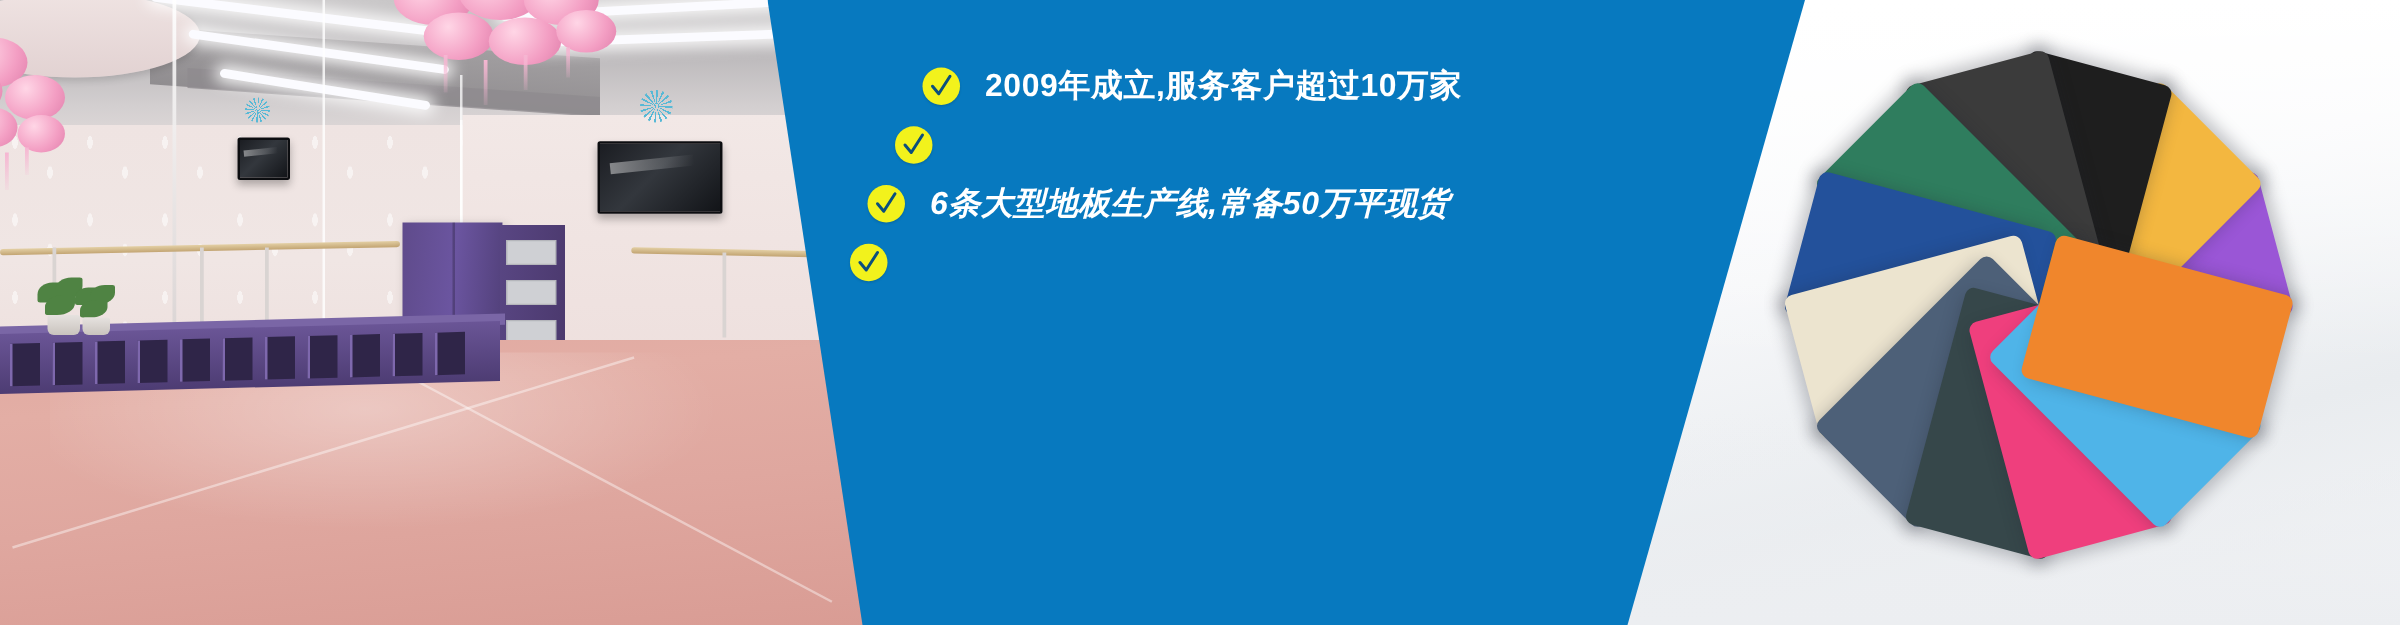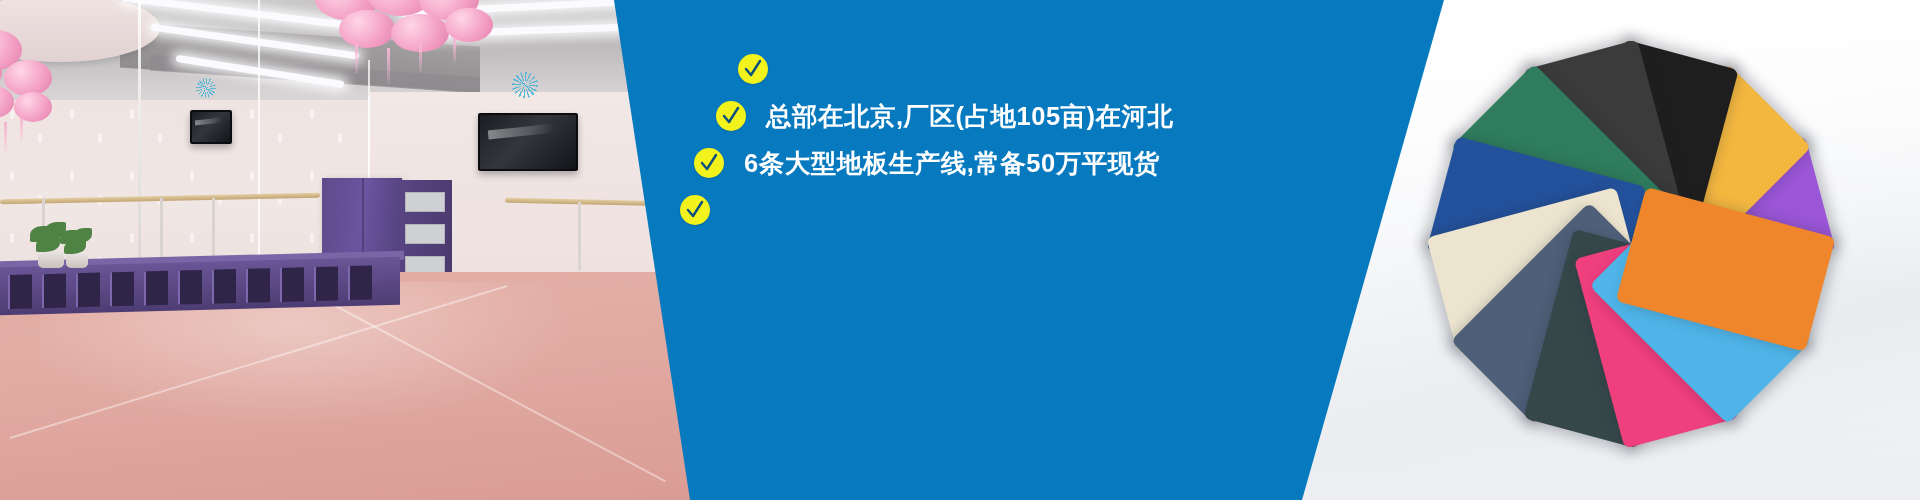--- a/index.html
+++ b/index.html
@@ -130,21 +130,21 @@
 
   
   .content{position:absolute;left:660px;top:54px;width:640px;}
   .headline{color:#ffffff;font-size:47px;font-weight:bold;letter-spacing:5px;
     text-align:center;line-height:1.1;margin:0 0 24px 8px;
     text-shadow:0 1px 2px rgba(0,0,0,.10);white-space:nowrap;}
   .bullets{margin:0;padding:0;list-style:none;}
   .blt{display:flex;align-items:center;margin:0 0 17px 0;}
   .blt:nth-child(1){padding-left:78px;}
   .blt:nth-child(2){padding-left:56px;}
-  .blt:nth-child(3){padding-left:34px;}
+  .blt:nth-child(3){padding-left:34px;font-style:italic;}
   .blt:nth-child(4){padding-left:20px;}
   .chk{flex:0 0 auto;width:30px;height:30px;border-radius:50%;background:#f2f21c;
     position:relative;margin-right:20px;box-shadow:0 1px 2px rgba(0,0,0,.15);}
   .chk svg{position:absolute;left:5px;top:5px;}
   .btxt{color:#ffffff;font-size:25.5px;font-weight:bold;letter-spacing:.5px;
     white-space:nowrap;line-height:1.1;}
 </style>
 </head>
 <body>
 
@@ -269,28 +269,28 @@
   <div class="bluepanel"></div>
 
   <div class="content">
     <ul class="bullets" id="bullets">
         <li class="blt">
           <span class="chk">
             <svg width="20" height="20" viewBox="0 0 20 20">
               <path d="M3 10 L8 16 L17 2" fill="none" stroke="#0b4f7d" stroke-width="2.4" stroke-linecap="round" stroke-linejoin="round"></path>
             </svg>
           </span>
+          <span class="btxt">2009年成立,服务客户超过10万家</span>
         </li>
         <li class="blt">
           <span class="chk">
             <svg width="20" height="20" viewBox="0 0 20 20">
               <path d="M3 10 L8 16 L17 2" fill="none" stroke="#0b4f7d" stroke-width="2.4" stroke-linecap="round" stroke-linejoin="round"></path>
             </svg>
           </span>
-          <span class="btxt">总部在北京,厂区(占地105亩)在河北</span>
         </li>
         <li class="blt">
           <span class="chk">
             <svg width="20" height="20" viewBox="0 0 20 20">
               <path d="M3 10 L8 16 L17 2" fill="none" stroke="#0b4f7d" stroke-width="2.4" stroke-linecap="round" stroke-linejoin="round"></path>
             </svg>
           </span>
           <span class="btxt">6条大型地板生产线,常备50万平现货</span>
         </li>
         <li class="blt">

